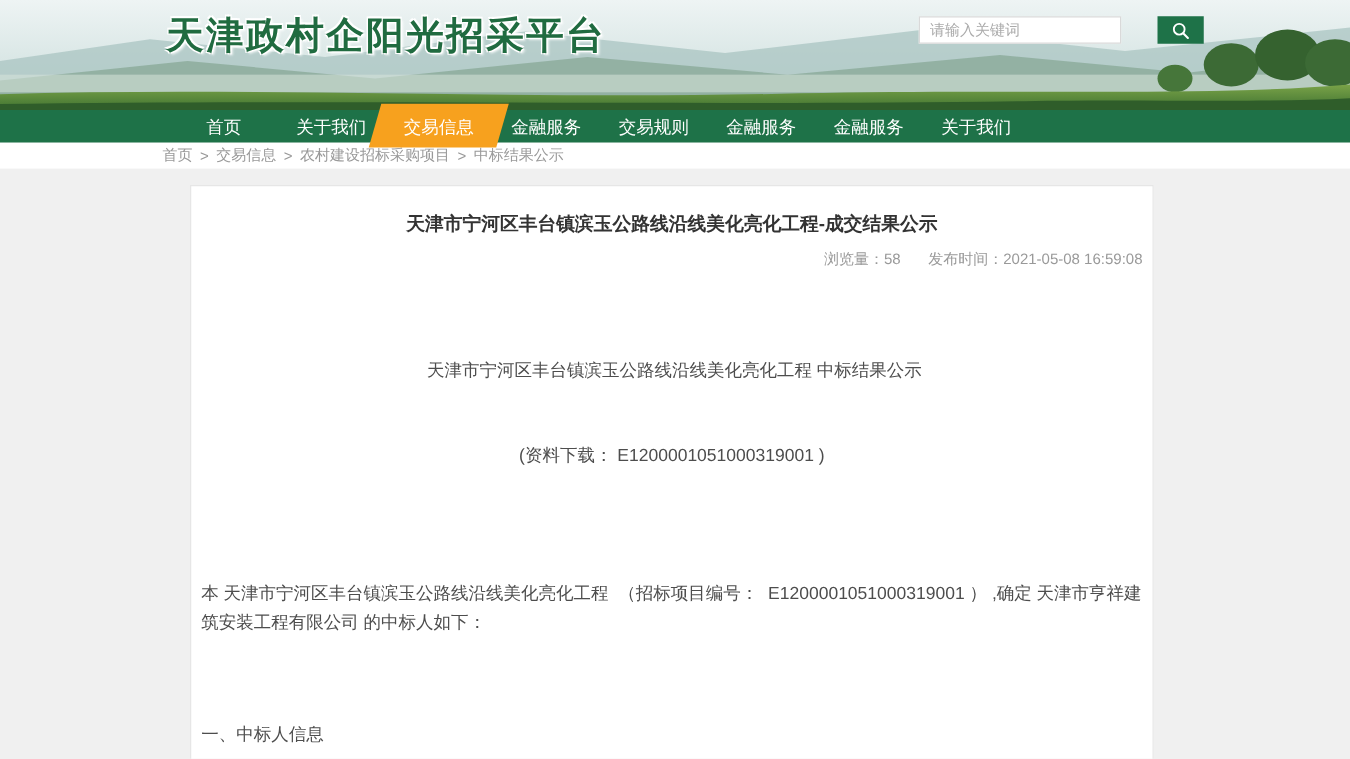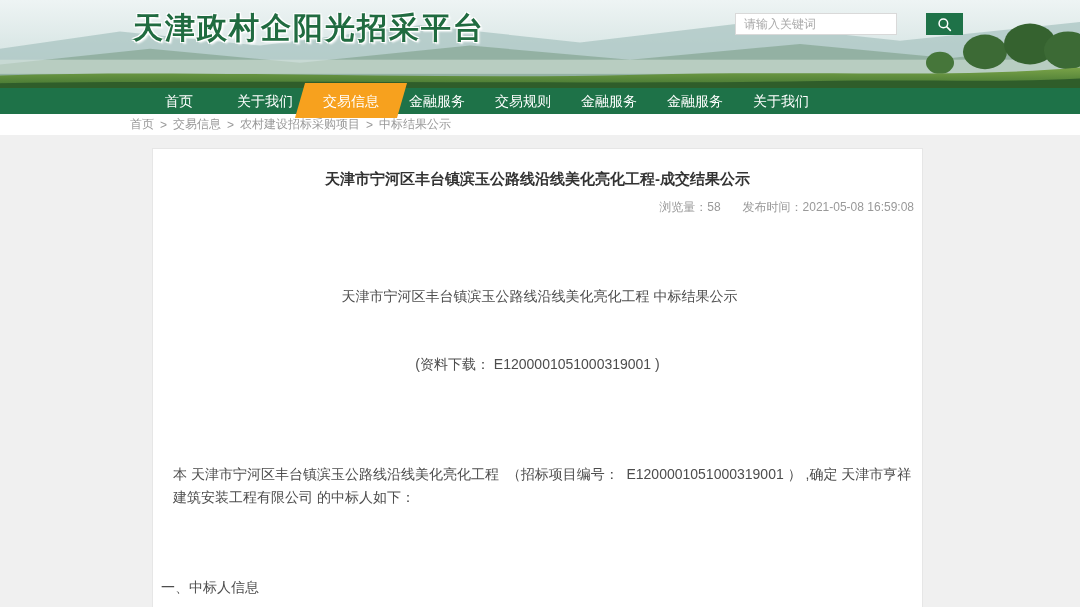--- a/index.html
+++ b/index.html
@@ -37,21 +37,21 @@
   
   .main-bg { position:relative; width:1080px; height:448px; background:#f0f0f0; }
   .content-box { position:absolute; left:152px; top:13px; width:771px; height:520px;
     background:#fff; border:1px solid #e6e6e6; padding:0 8px; }
   .art-title { margin-top:21px; text-align:center; font-size:15px; font-weight:bold; color:#333; }
   .art-meta { margin-top:10px; text-align:right; font-size:12px; color:#999; }
   .art-meta .gap { display:inline-block; width:22px; }
   .doc { margin-top:24px; font-size:14px; color:#4d4d4d; line-height:22.6px; white-space:pre-wrap; }
   .doc p { margin:0; }
   .doc .center { text-align:center; }
-  .doc .body-start { margin-top:20px;margin-left:12px; }
+  .doc .body-start { margin-top:20px; }
   .u { text-underline-offset:3px; }
 </style>
 </head>
 <body>
 
 <div class="banner">
   <svg class="scene" viewBox="0 0 1080 112" preserveAspectRatio="none">
     <defs>
       <linearGradient id="sky" x1="0" y1="0" x2="0" y2="1">
         <stop offset="0" stop-color="#eef4f4"></stop>

